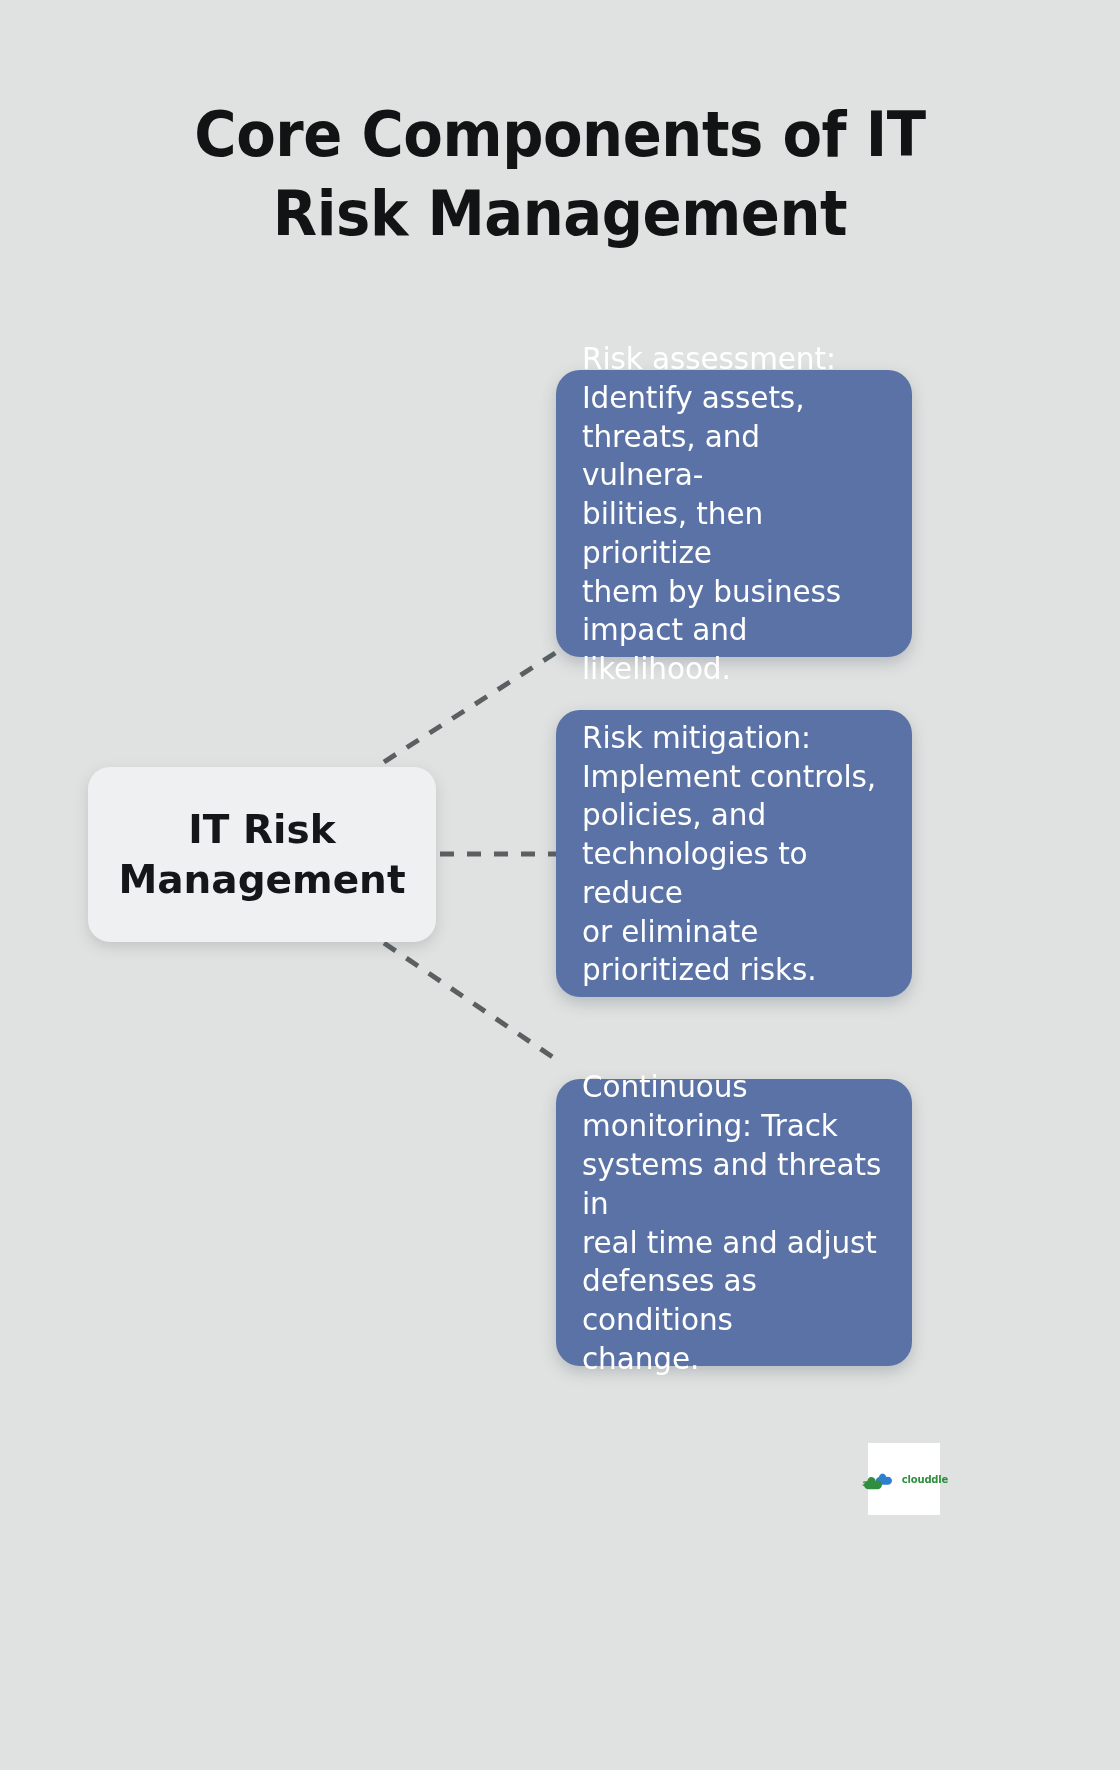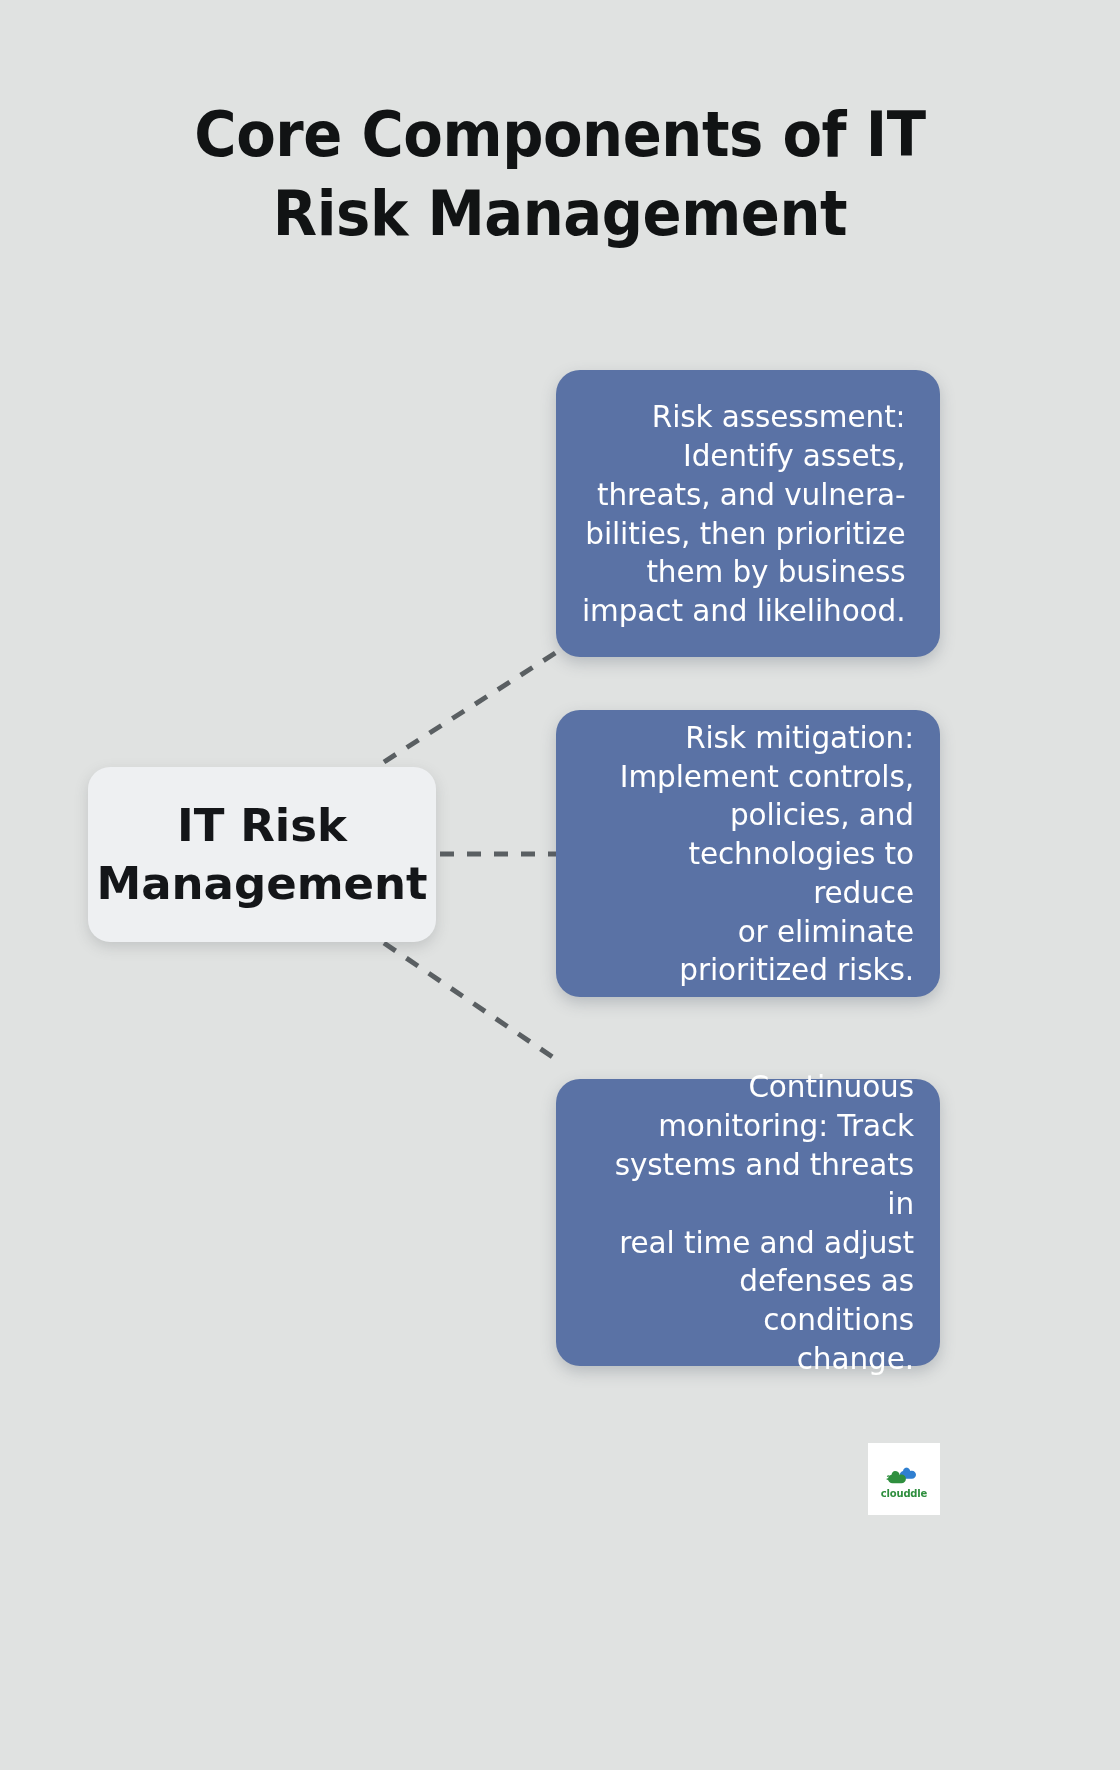--- a/index.html
+++ b/index.html
@@ -52,40 +52,39 @@
     background: #eef0f2;
     border-radius: 22px;
     box-shadow: 0 5px 14px rgba(90, 95, 100, 0.22);
     display: flex;
     align-items: center;
     justify-content: center;
   }
   #center-node .center-label {
     font-family: "DejaVu Sans", sans-serif;
     font-weight: bold;
-    font-size: 45px;
+    font-size: 39px;
     line-height: 1.28;
     color: #141619;
     text-align: center;
     white-space: pre-line;
   }
 
   
   .branch-box {
     position: absolute;
     left: 556px;
-    width: 384px;
+    width: 356px;
     background: #5a72a5;
     border-radius: 24px;
     box-shadow: 0 6px 15px rgba(80, 90, 105, 0.28);
     box-sizing: border-box;
     padding: 30px 26px 28px 26px;
     display: flex;
     align-items: center;
-    text-align: right;
   }
   .branch-box .branch-text {
     font-family: "DejaVu Sans", sans-serif;
     font-weight: normal;
     font-size: 29.5px;
     line-height: 1.315;
     color: #ffffff;
     white-space: pre-line;
     letter-spacing: -0.1px;
   }
@@ -96,21 +95,21 @@
 
   
   #logo-card {
     position: absolute;
     left: 868px;
     top: 1443px;
     width: 72px;
     height: 72px;
     background: #ffffff;
     display: flex;
-    flex-direction: column;
+    flex-direction: row;
     align-items: center;
     justify-content: center;
     gap: 2px;
   }
   #logo-card .logo-mark {
     width: 40px;
     height: 26px;
     position: relative;
   }
   #logo-card .logo-word {

